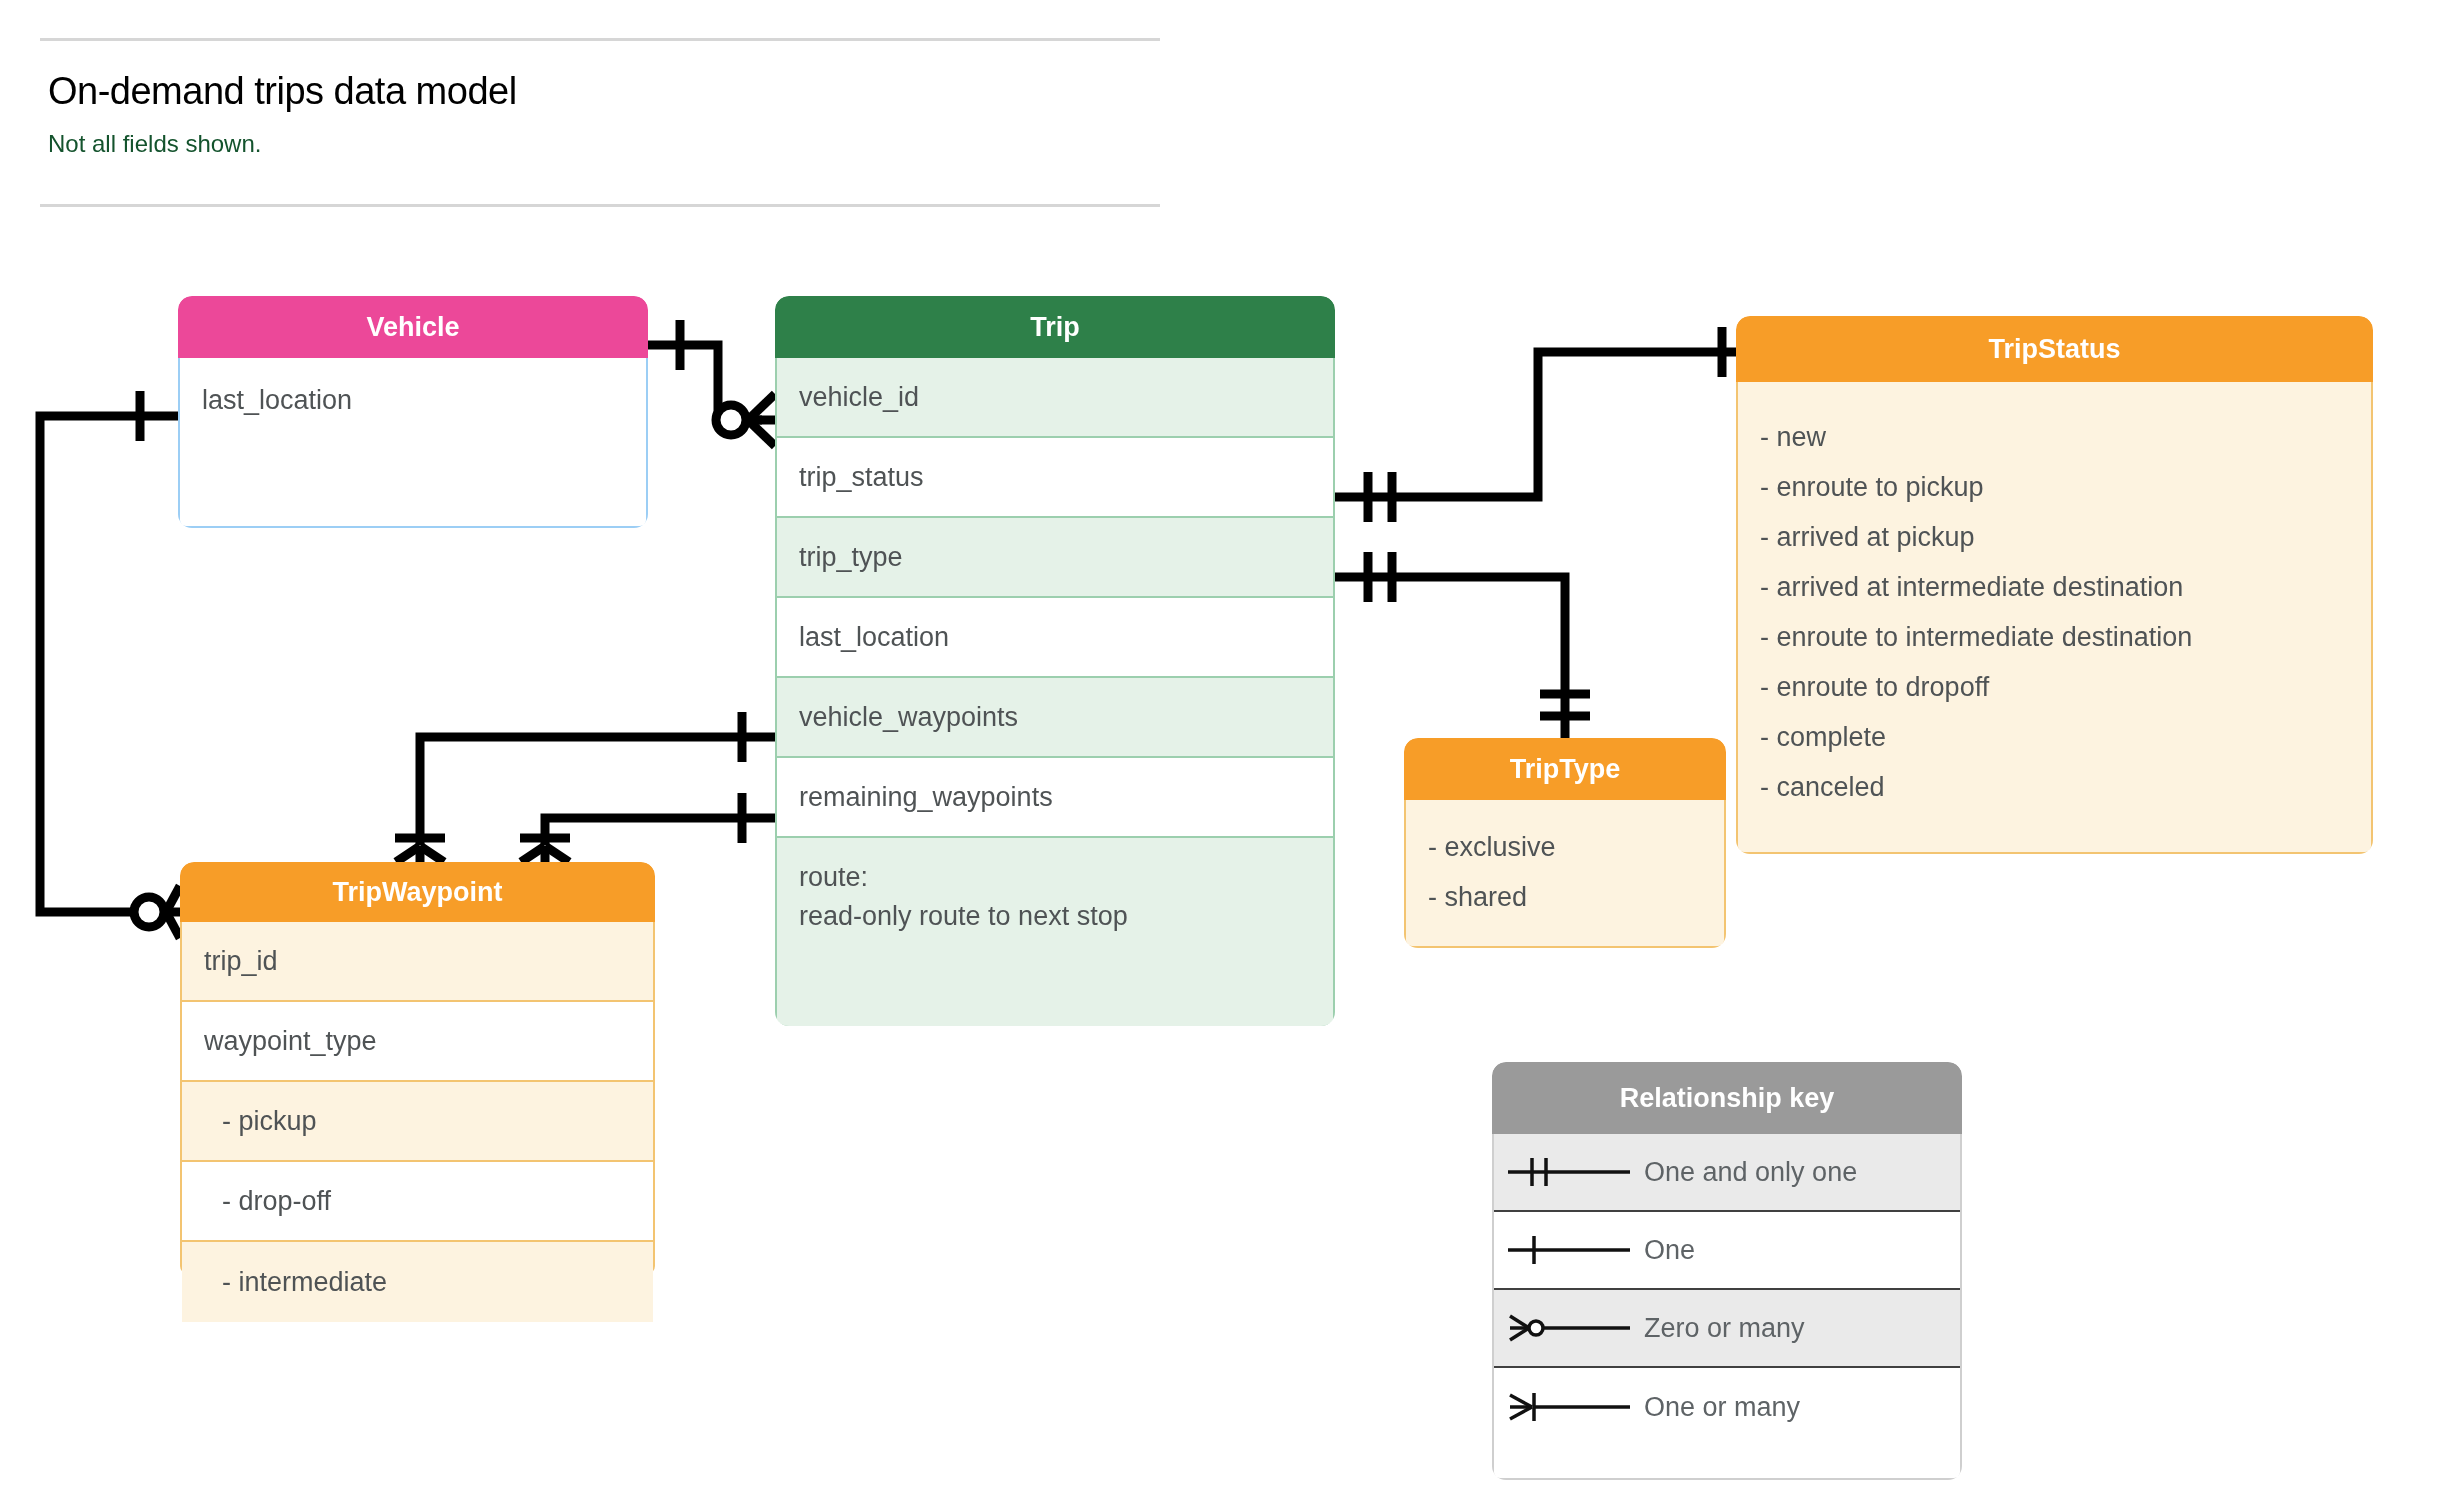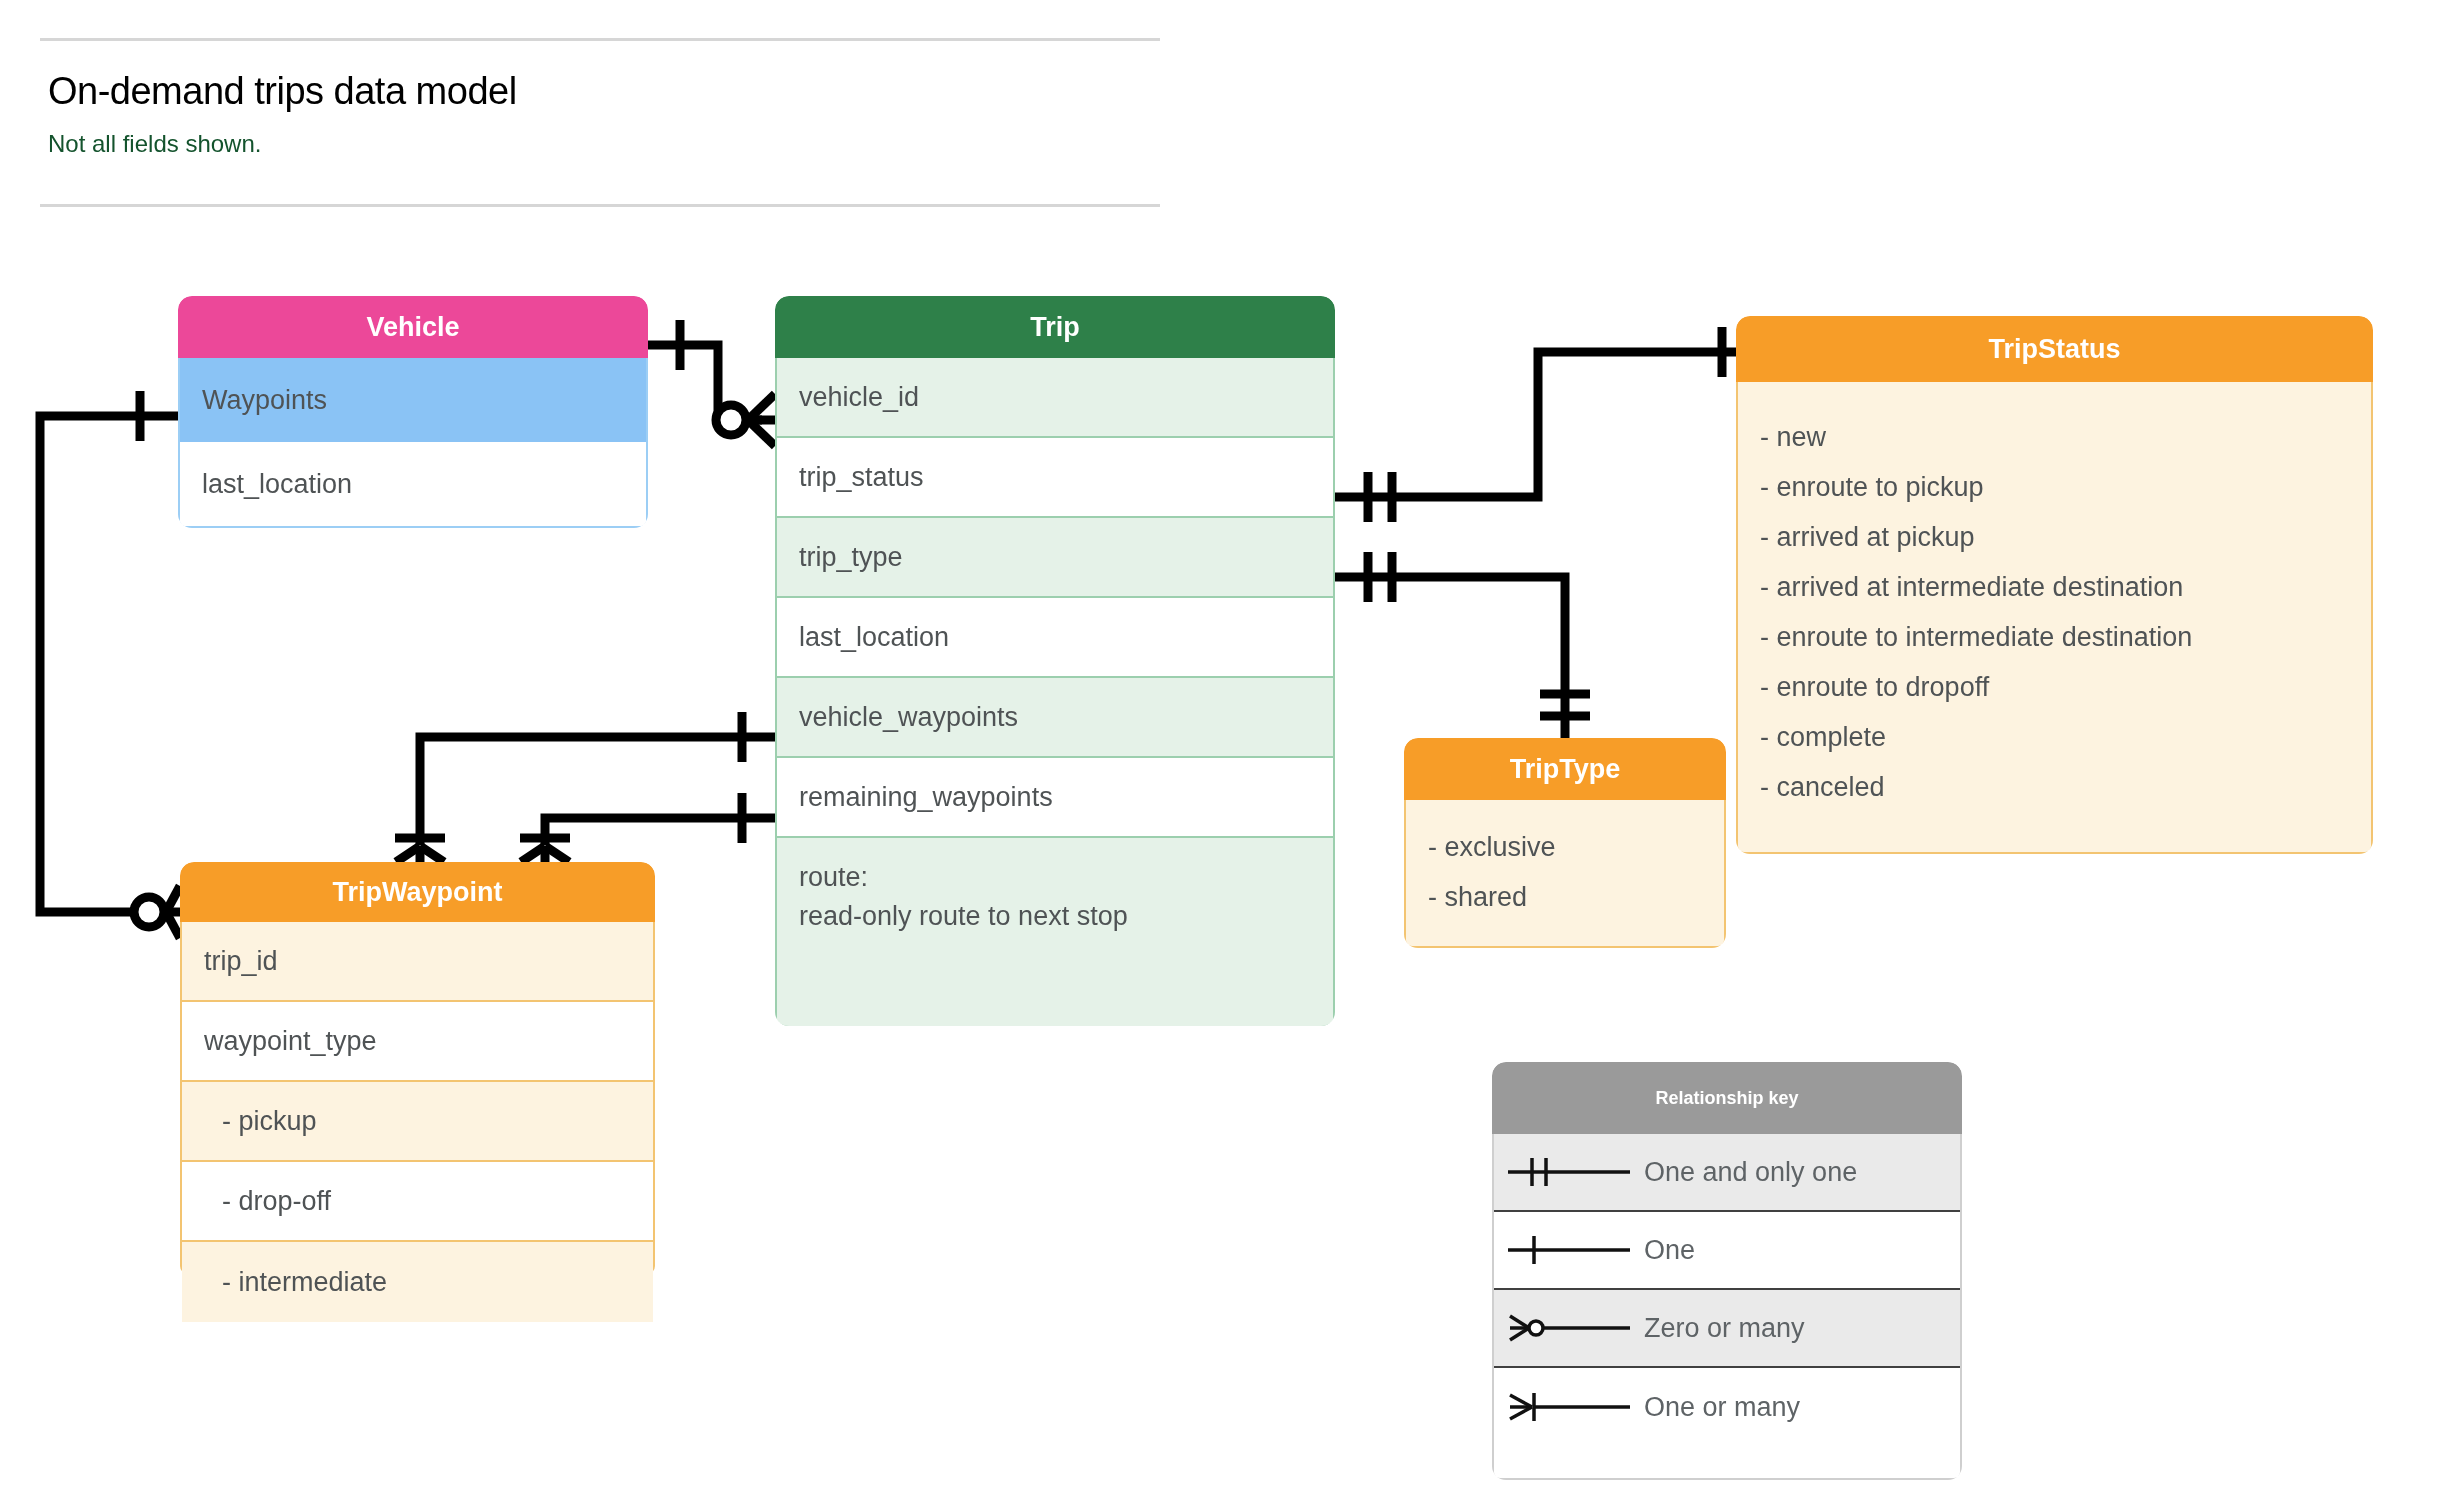--- a/index.html
+++ b/index.html
@@ -142,21 +142,21 @@
     width: 470px;
     height: 418px;
     border-radius: 14px;
     overflow: hidden;
     box-sizing: border-box;
   }
   #legend .legend-header {
     background: #9A9A9A;
     color: #ffffff;
     font-weight: bold;
-    font-size: 18px;
+    font-size: 27px;
     height: 72px;
     display: flex;
     align-items: center;
     justify-content: center;
     border-radius: 14px 14px 0 0;
   }
   #legend .legend-body {
     border: 2px solid #CFCFCF;
     border-top: none;
     border-radius: 0 0 8px 8px;
@@ -246,21 +246,20 @@
       <path d="M 545 862 L 545 846" stroke-width="9"></path>
       <path d="M 521 862 L 545 846" stroke-width="9"></path>
       <path d="M 569 862 L 545 846" stroke-width="9"></path>
 
     </g>
   </svg>
 
   <div class="entity" id="ent-vehicle">
     <div class="entity-header">Vehicle</div>
     <div class="entity-body">
-      <div class="row alt">Waypoints</div>
       <div class="row plain">last_location</div>
     </div>
   </div>
 
   <div class="entity" id="ent-trip">
     <div class="entity-header">Trip</div>
     <div class="entity-body">
       <div class="row alt">vehicle_id</div>
       <div class="row plain">trip_status</div>
       <div class="row alt">trip_type</div>

